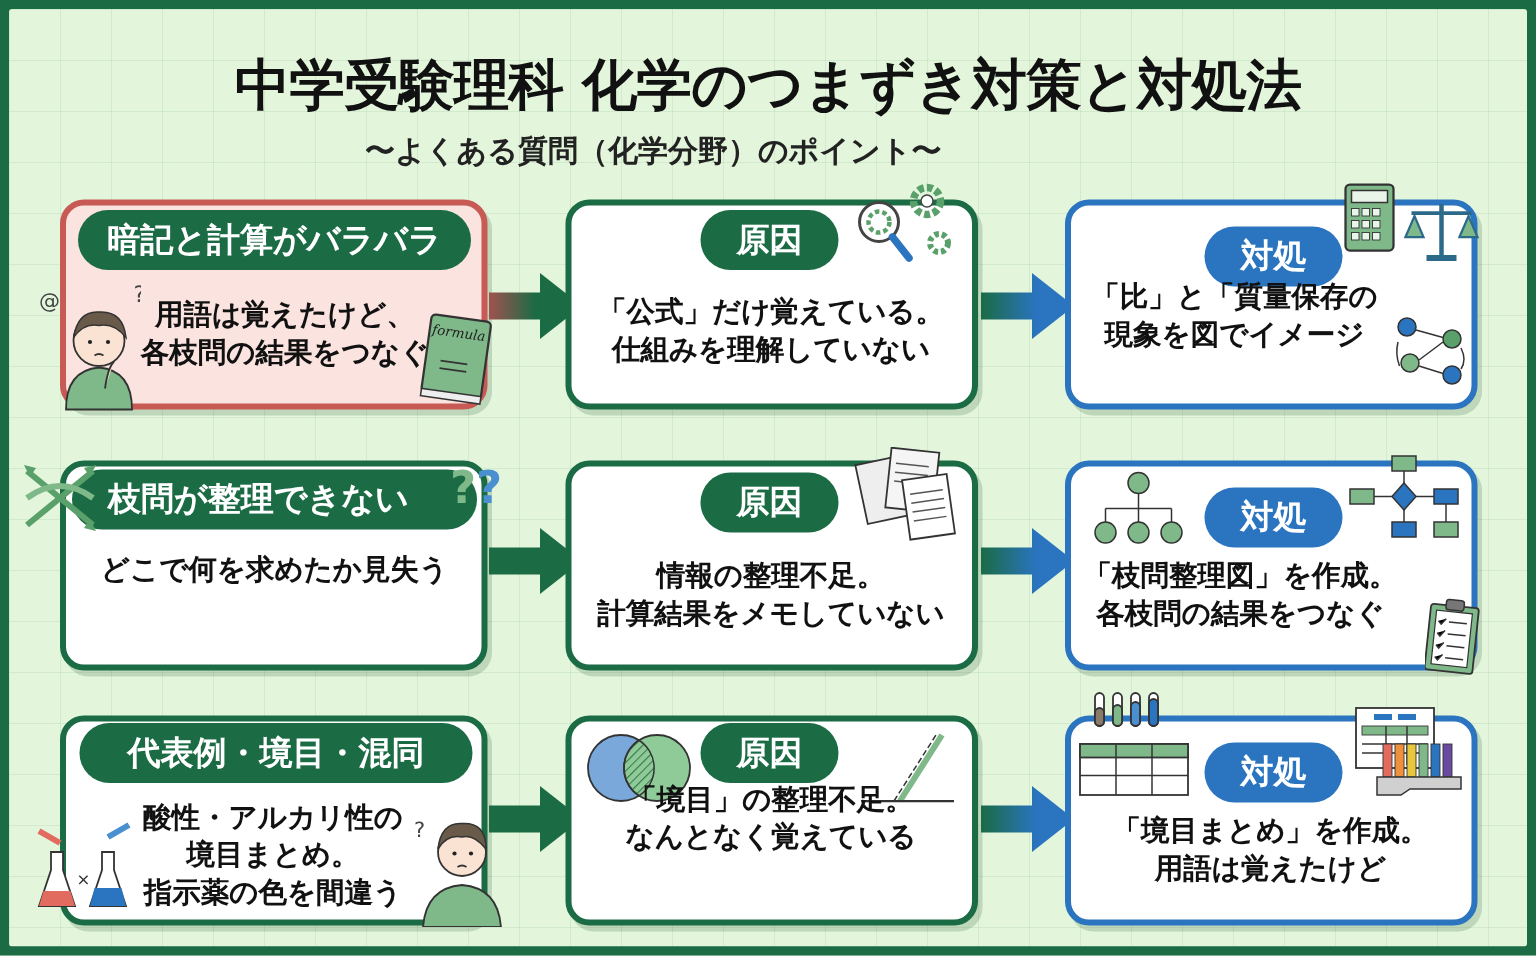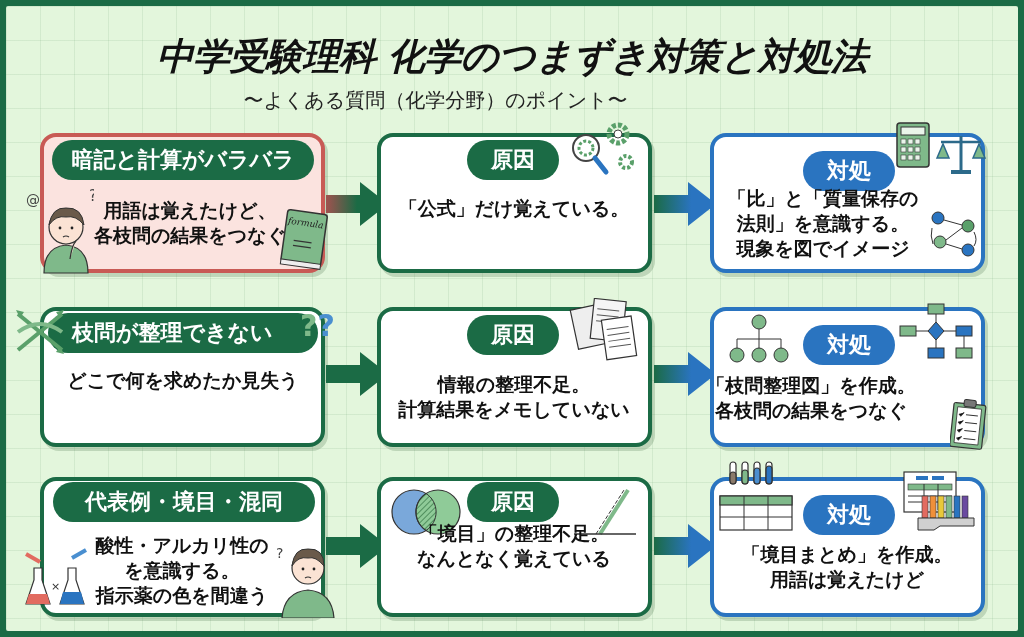--- a/index.html
+++ b/index.html
@@ -12,25 +12,25 @@
     position: absolute; left: 6px; top: 6px; width: 1012px; height: 625px;
     background-color: #e3f6dc;
     background-image:
       linear-gradient(rgba(150,190,150,0.22) 1px, transparent 1px),
       linear-gradient(90deg, rgba(150,190,150,0.22) 1px, transparent 1px);
     background-size: 34px 34px;
     border-radius: 2px;
   }
   .title {
     position: absolute; left: 0; top: 32px; width: 1024px; text-align: center;
-    font-size: 37px; font-weight: bold; color: #111; letter-spacing: -0.5px; font-style: italic;
+    font-size: 37px; font-weight: bold; color: #111; letter-spacing: -0.5px;
   }
   .subtitle {
     position: absolute; left: 0; top: 87px; width: 871px; text-align: center;
-    font-size: 20px; font-weight: normal; color: #222;
+    font-size: 20px; font-weight: bold; color: #222;
   }
   .card {
     position: absolute; background: #fff; border: 4px solid #1b6b45;
     border-radius: 16px; box-shadow: 3px 4px 0 rgba(80,120,80,0.25);
   }
   .card.problem { background: #fbe3df; border-color: #c85a55; }
   .card.p2, .card.p3 { background: #fff; border-color: #1b6b45; }
   .card.solution { border-color: #2a74c0; }
   .pill {
     position: absolute; height: 40px; border-radius: 20px; color: #fff;
@@ -98,20 +98,21 @@
 <svg class="icon" style="left:568px;top:120px;" width="70" height="62" viewBox="0 0 70 62">
   <circle cx="50" cy="14" r="9" fill="none" stroke="#5aa06a" stroke-width="5" stroke-dasharray="4 2"></circle>
   <circle cx="50" cy="14" r="4" fill="#fff" stroke="#444" stroke-width="1"></circle>
   <circle cx="58" cy="42" r="6" fill="none" stroke="#5aa06a" stroke-width="4" stroke-dasharray="3 2"></circle>
   <circle cx="18" cy="28" r="13" fill="#fff" stroke="#444" stroke-width="2"></circle>
   <circle cx="18" cy="28" r="7" fill="none" stroke="#5aa06a" stroke-width="3" stroke-dasharray="3 2"></circle>
   <line x1="27" y1="38" x2="38" y2="52" stroke="#2a74c0" stroke-width="5" stroke-linecap="round"></line>
 </svg>
 <div class="body-text" style="left:380px;top:196px;width:268px;">
   <div>「公式」だけ覚えている。</div>
+  <div>仕組みを理解していない</div>
 </div>
 
 <svg class="arrow" style="left:654px;top:182px;" viewBox="0 0 64 44">
   <defs>
       <linearGradient id="gb1" x1="0" x2="1">
         <stop offset="0" stop-color="#1b6b45"></stop>
         <stop offset="0.6" stop-color="#2a74c0"></stop>
       </linearGradient>
     </defs>
   <path d="M0 13 H34 V0 L62 22 L34 44 V31 H0 Z" fill="url(#gb1)"></path>
@@ -136,21 +137,20 @@
 </svg>
 <svg class="icon" style="left:935px;top:132px;" width="52" height="44" viewBox="0 0 52 44">
   <line x1="26" y1="4" x2="26" y2="38" stroke="#2c6a8a" stroke-width="3"></line>
   <line x1="6" y1="10" x2="46" y2="10" stroke="#2c6a8a" stroke-width="2.5"></line>
   <path d="M2 26 L8 12 L14 26 Z" fill="#7fb98a" stroke="#2c6a8a" stroke-width="1.5"></path>
   <path d="M38 26 L44 12 L50 26 Z" fill="#7fb98a" stroke="#2c6a8a" stroke-width="1.5"></path>
   <rect x="16" y="38" width="20" height="4" fill="#2c6a8a"></rect>
 </svg>
 <div class="body-text" style="left:718px;top:186px;width:210px;">
   <div>「比」と「質量保存の</div>
-  <div>法則」を意識する。</div>
   <div>現象を図でイメージ</div>
 </div>
 <svg class="icon" style="left:928px;top:208px;" width="52" height="52" viewBox="0 0 52 52">
   <circle cx="10" cy="10" r="6" fill="#2a74c0" stroke="#333"></circle>
   <circle cx="40" cy="18" r="6" fill="#5aa06a" stroke="#333"></circle>
   <circle cx="12" cy="34" r="6" fill="#7fb98a" stroke="#333"></circle>
   <circle cx="40" cy="42" r="6" fill="#2a74c0" stroke="#333"></circle>
   <line x1="16" y1="12" x2="34" y2="17" stroke="#333" stroke-width="1"></line>
   <line x1="18" y1="32" x2="34" y2="20" stroke="#333" stroke-width="1"></line>
   <line x1="18" y1="36" x2="34" y2="41" stroke="#333" stroke-width="1"></line>
@@ -233,21 +233,21 @@
   <path d="M38 20 L46 29 L38 38 L30 29 Z" fill="#2a74c0" stroke="#333"></path>
   <rect x="58" y="24" width="16" height="10" fill="#2a74c0" stroke="#333"></rect>
   <rect x="30" y="46" width="16" height="10" fill="#2a74c0" stroke="#333"></rect>
   <rect x="58" y="46" width="16" height="10" fill="#7fb98a" stroke="#333"></rect>
   <line x1="38" y1="12" x2="38" y2="20" stroke="#333"></line>
     <line x1="18" y1="29" x2="30" y2="29" stroke="#333"></line>
   <line x1="46" y1="29" x2="58" y2="29" stroke="#333"></line>
     <line x1="38" y1="38" x2="38" y2="46" stroke="#333"></line>
   <line x1="66" y1="34" x2="66" y2="46" stroke="#333"></line>
 </svg>
-<div class="body-text" style="left:680px;top:373px;width:262px;">
+<div class="body-text" style="left:696px;top:373px;width:262px;font-family:Liberation Mono, monospace;">
   <div>「枝問整理図」を作成。</div>
   <div>各枝問の結果をつなぐ</div>
 </div>
 <svg class="icon" style="left:950px;top:398px;" width="38" height="52" viewBox="0 0 38 52">
   <g transform="rotate(6 19 26)">
     <rect x="2" y="6" width="32" height="44" rx="2" fill="#7fb98a" stroke="#333" stroke-width="1.2"></rect>
     <rect x="6" y="10" width="24" height="36" fill="#fff" stroke="#333" stroke-width="0.8"></rect>
     <rect x="12" y="2" width="12" height="7" rx="2" fill="#777" stroke="#333"></rect>
     <g stroke="#333" stroke-width="1">
         <path d="M8 17 l2 2 l3 -4"></path>
@@ -259,21 +259,21 @@
     <path d="M8 41 l2 2 l3 -4"></path>
         <line x1="15" y1="41" x2="27" y2="41"></line>
       </g>
   </g>
 </svg>
 
 <div class="card p3" style="left:40px;top:477px;width:285px;height:140px;"></div>
 <div class="pill green" style="left:53px;top:482px;width:262px;">代表例・境目・混同</div>
 <div class="body-text" style="left:82px;top:533px;width:200px;">
   <div>酸性・アルカリ性の</div>
-  <div>を意識する。</div>
+  <div>境目まとめ。</div>
   <div>指示薬の色を間違う</div>
 </div>
 <svg class="icon" style="left:24px;top:548px;" width="66" height="60" viewBox="0 0 66 60">
   <line x1="2" y1="6" x2="16" y2="14" stroke="#e26b60" stroke-width="4"></line>
   <line x1="62" y1="2" x2="48" y2="10" stroke="#4a8fd0" stroke-width="4"></line>
   <path d="M10 20 V32 L2 56 H26 L18 32 V20 Z" fill="#fff" stroke="#333" stroke-width="1.2"></path>
   <path d="M5 46 L2 56 H26 L23 46 Z" fill="#e26b60"></path>
   <path d="M44 20 V32 L36 56 H60 L52 32 V20 Z" fill="#fff" stroke="#333" stroke-width="1.2"></path>
   <path d="M39 44 L36 56 H60 L57 44 Z" fill="#2a74c0"></path>
   <text x="27" y="42" font-size="11" fill="#333" font-family="DejaVu Sans, sans-serif">×</text>

